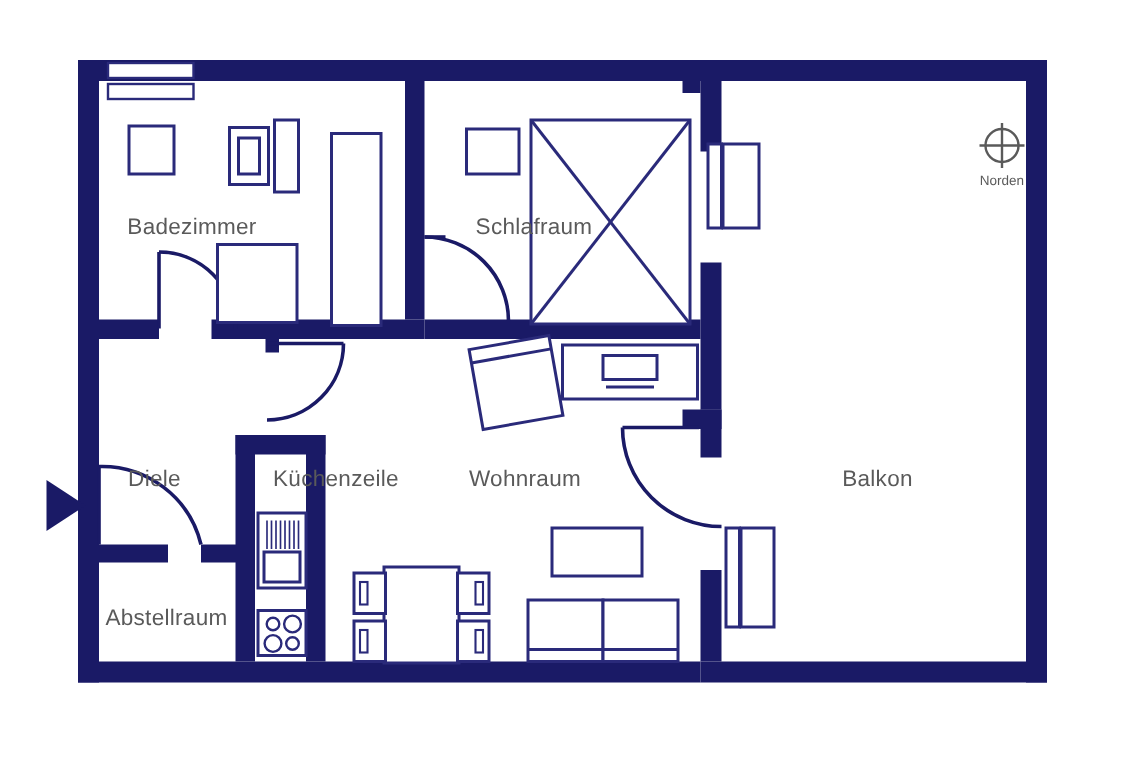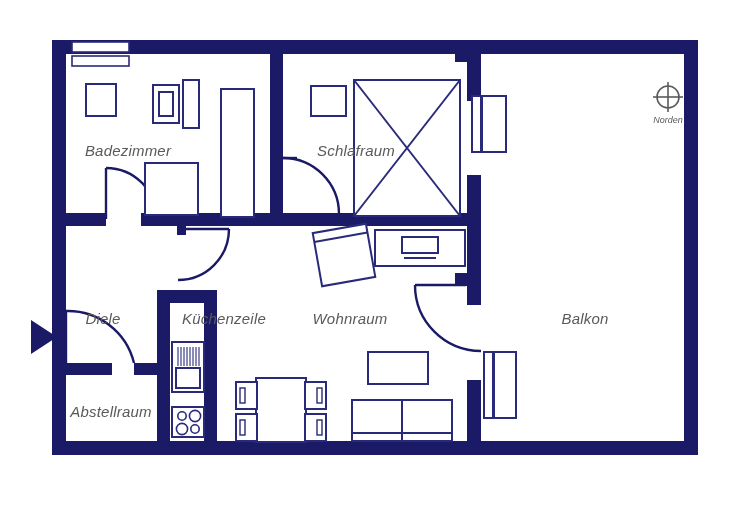--- a/index.html
+++ b/index.html
@@ -12,21 +12,20 @@
     width: 750px;
     height: 509px;
     font-family: "Liberation Sans", sans-serif;
     overflow: hidden;
   }
   #floorplan-root {
     position: relative;
     width: 750px;
     height: 509px;
     background: #ffffff;
-    font-style: italic;
   }
   #floorplan-svg {
     position: absolute;
     left: 0;
     top: 0;
     width: 750px;
     height: 509px;
     display: block;
   }
   .room-label {

